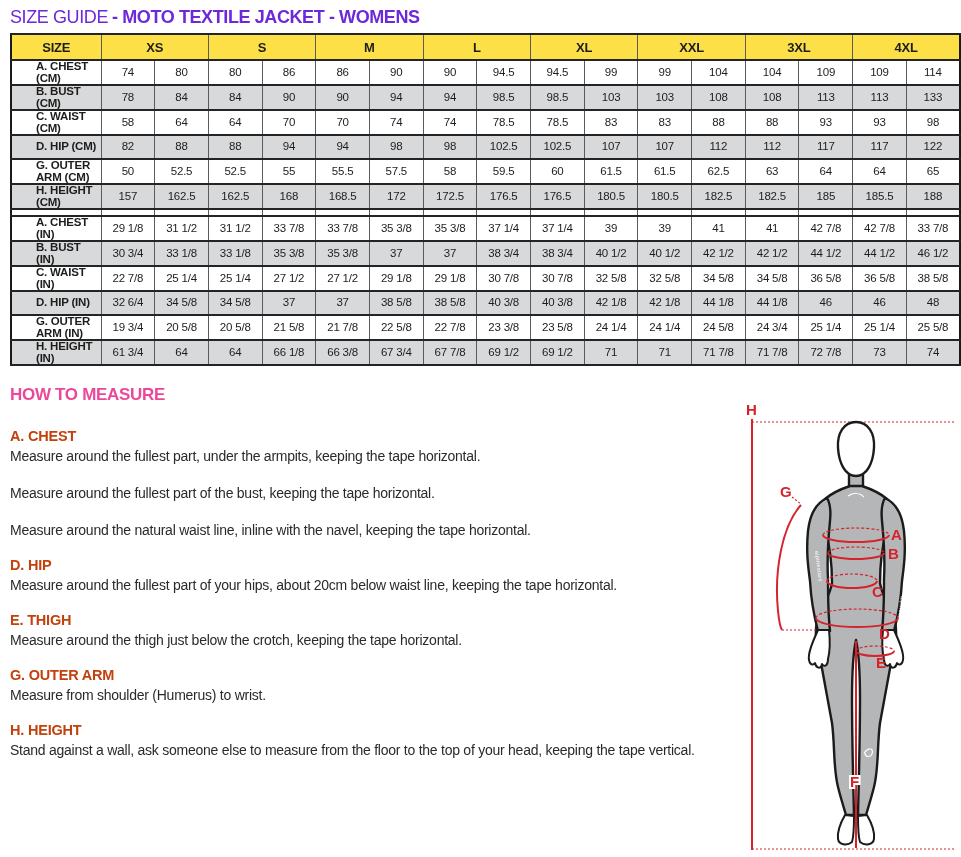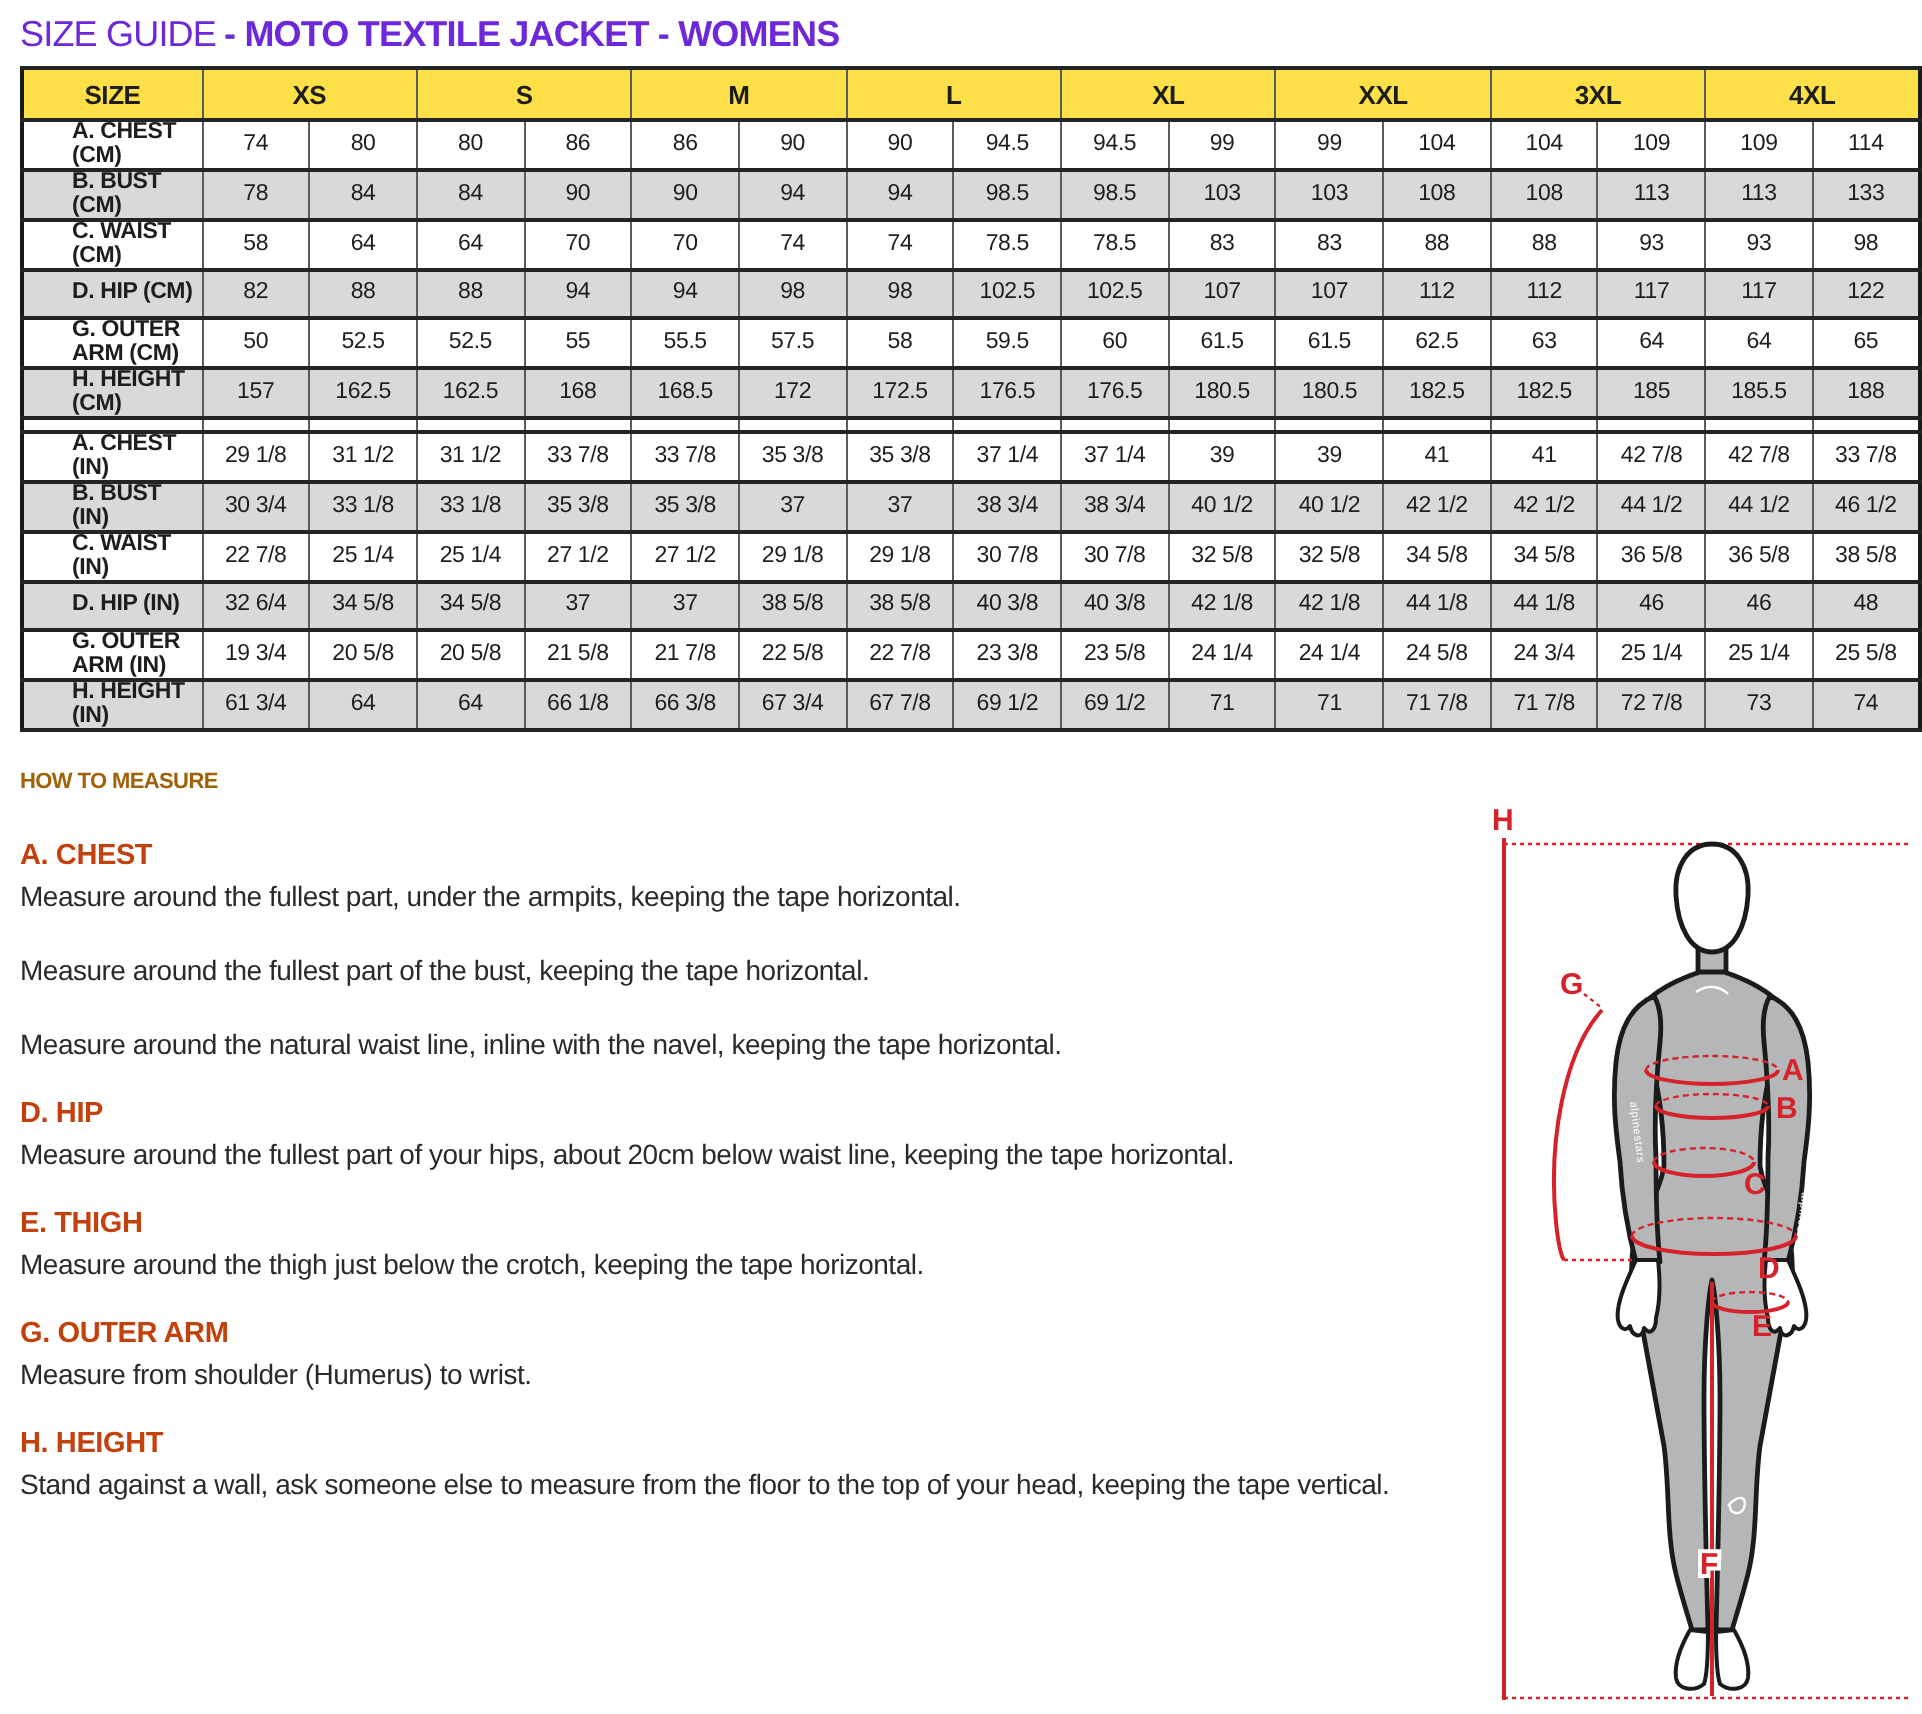--- a/index.html
+++ b/index.html
@@ -36,22 +36,22 @@
   }
   table.size-table td.label {
     text-align:left; padding-left:24px; font-weight:700; font-size:11.5px;
   }
   tr.alt td { background:#d8d9da; }
   tr.sep td { height:7px; background:#ffffff; }
 
   
   .how-to { position:relative; margin-top:19px; width:951px; }
   .how-to h2 {
-    font-size:11px; font-weight:700; letter-spacing:-0.3px;
-    margin:12px 0 24px 0; color:#a16207;
+    font-size:17px; font-weight:700; letter-spacing:-0.3px;
+    margin:12px 0 24px 0; color:#ec4899;
   }
   .measure-section { margin-bottom:19px; }
   .measure-section h3 {
     color:#c2410c; font-size:14.5px; font-weight:700;
     letter-spacing:-0.2px; margin:0 0 3px 0; line-height:15px;
   }
   .measure-section p {
     font-size:14px; margin:0; line-height:18px; letter-spacing:-0.25px;
     white-space:nowrap; color:#2a2a2a;
   }

